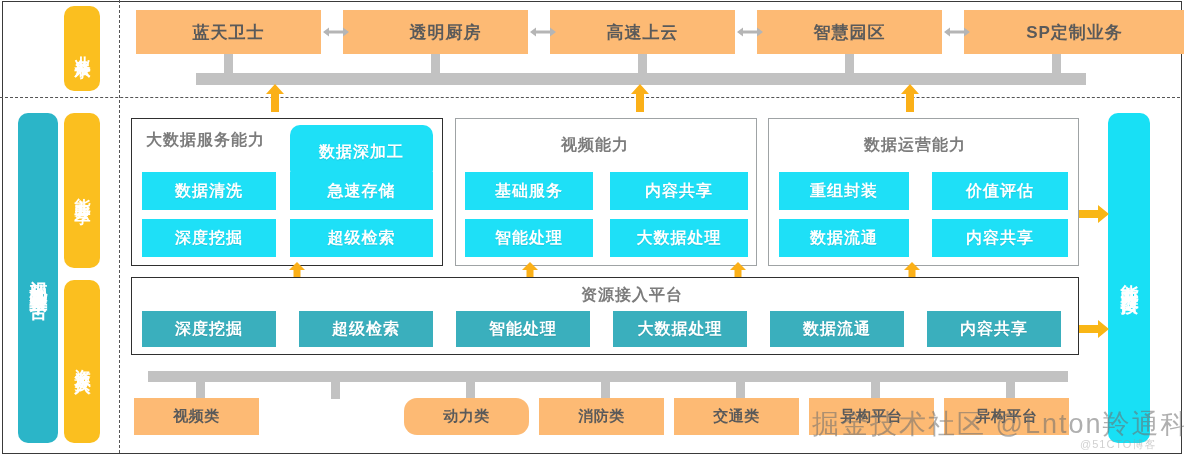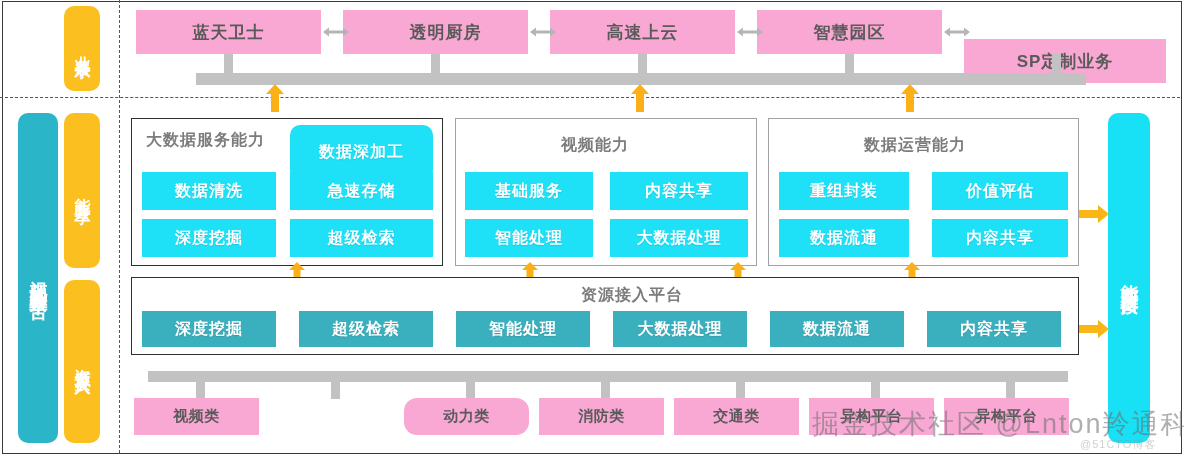--- a/index.html
+++ b/index.html
@@ -42,21 +42,21 @@
     text-align: center;
     line-height: 1.05;
   }
   .vpill.cyan   { background: #2bb5c8; }
   .vpill.yellow { background: #fbbf1f; }
   .vpill.bright { background: #18e0f5; }
 
   
   .grey-box {
     position: absolute;
-    background: #f9a8d4;
+    background: #fdba74;
     display: flex; align-items: center; justify-content: center;
     color: #5a5a5a; font-weight: bold; font-size: 17px;
     letter-spacing: 1px;
   }
   .grey-box.small { font-size: 15px; letter-spacing: 0.5px; }
 
   
   .bus { position: absolute; background: #c2c2c2; }
   .stub { position: absolute; background: #c2c2c2; width: 9px; }
 
@@ -126,21 +126,21 @@
   <div class="vpill yellow" style="left:64px; top:113px; width:36px; height:155px; font-size:16px;">能力共享</div>
 
   <div class="vpill yellow" style="left:64px; top:280px; width:36px; height:163px; font-size:16px;">资源接入</div>
 
   <div class="vpill bright" style="left:1108px; top:113px; width:42px; height:330px; font-size:18px;">能力开放接口</div>
 
   <div class="grey-box" style="left:136px; top:10px; width:185px; height:44px;">蓝天卫士</div>
   <div class="grey-box" style="left:343px; top:10px; width:185px; height:44px;padding-left:20px;">透明厨房</div>
   <div class="grey-box" style="left:550px; top:10px; width:185px; height:44px;">高速上云</div>
   <div class="grey-box" style="left:757px; top:10px; width:185px; height:44px;">智慧园区</div>
-  <div class="grey-box" style="left:964px; top:10px; width:202px; height:44px;margin-top:29px;">SP定制业务</div>
+  <div class="grey-box" style="left:964px; top:10px; width:221px; height:44px;">SP定制业务</div>
 
   <div class="dbl-arrow" style="left:322px; top:25px;">
     <svg width="28" height="14" viewBox="0 0 28 14">
         <path d="M1 7 L7 2.5 L7 5.5 L21 5.5 L21 2.5 L27 7 L21 11.5 L21 8.5 L7 8.5 L7 11.5 Z" fill="#b5b5b5"></path>
       </svg>
   </div>
   <div class="dbl-arrow" style="left:529px; top:25px;">
     <svg width="28" height="14" viewBox="0 0 28 14">
         <path d="M1 7 L7 2.5 L7 5.5 L21 5.5 L21 2.5 L27 7 L21 11.5 L21 8.5 L7 8.5 L7 11.5 Z" fill="#b5b5b5"></path>
       </svg>

